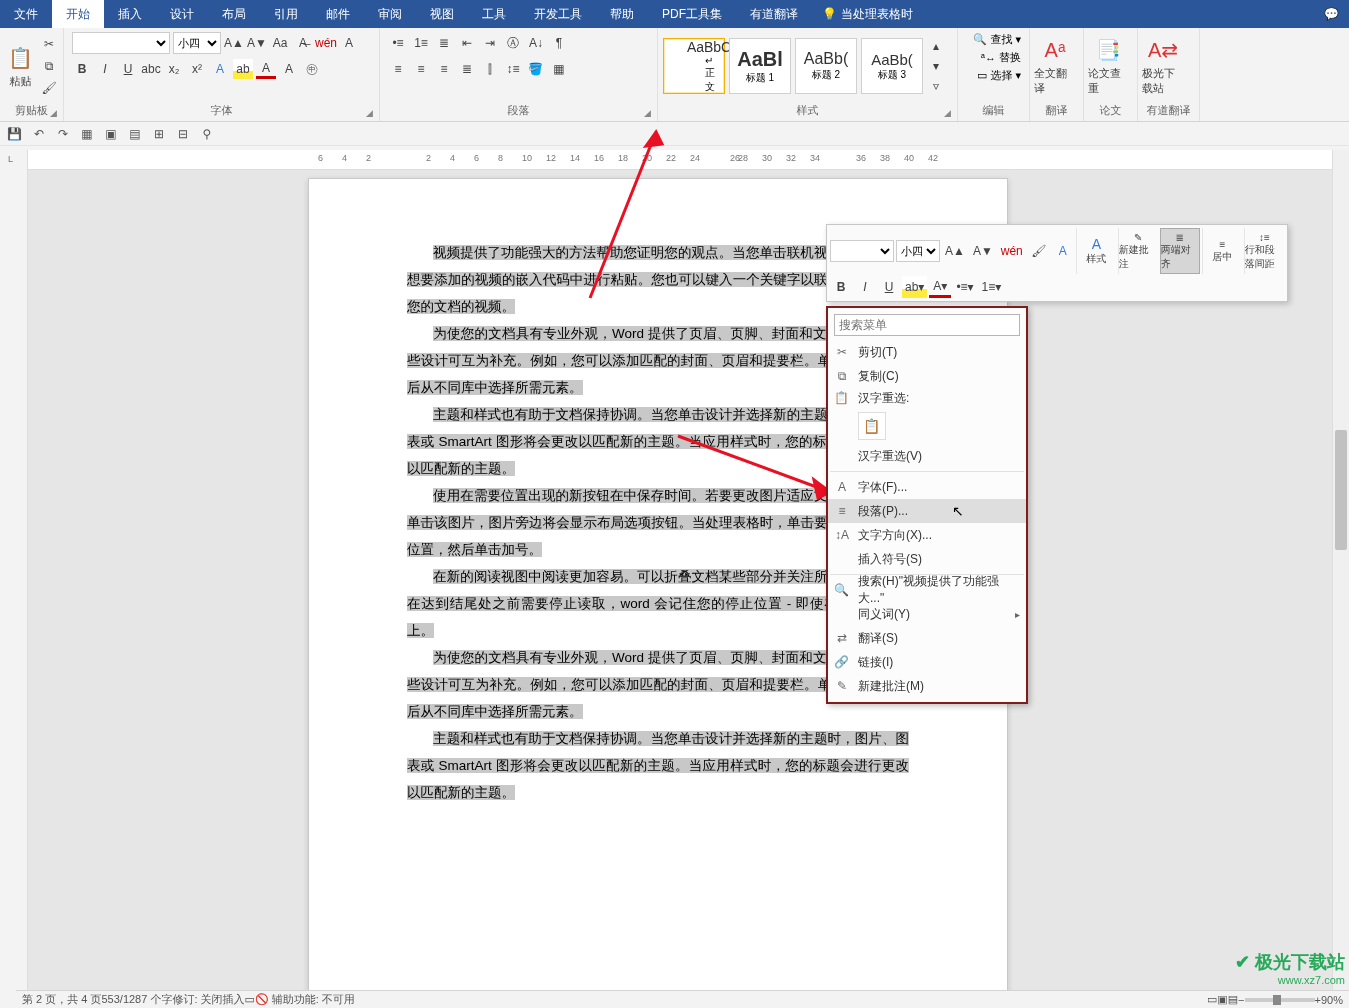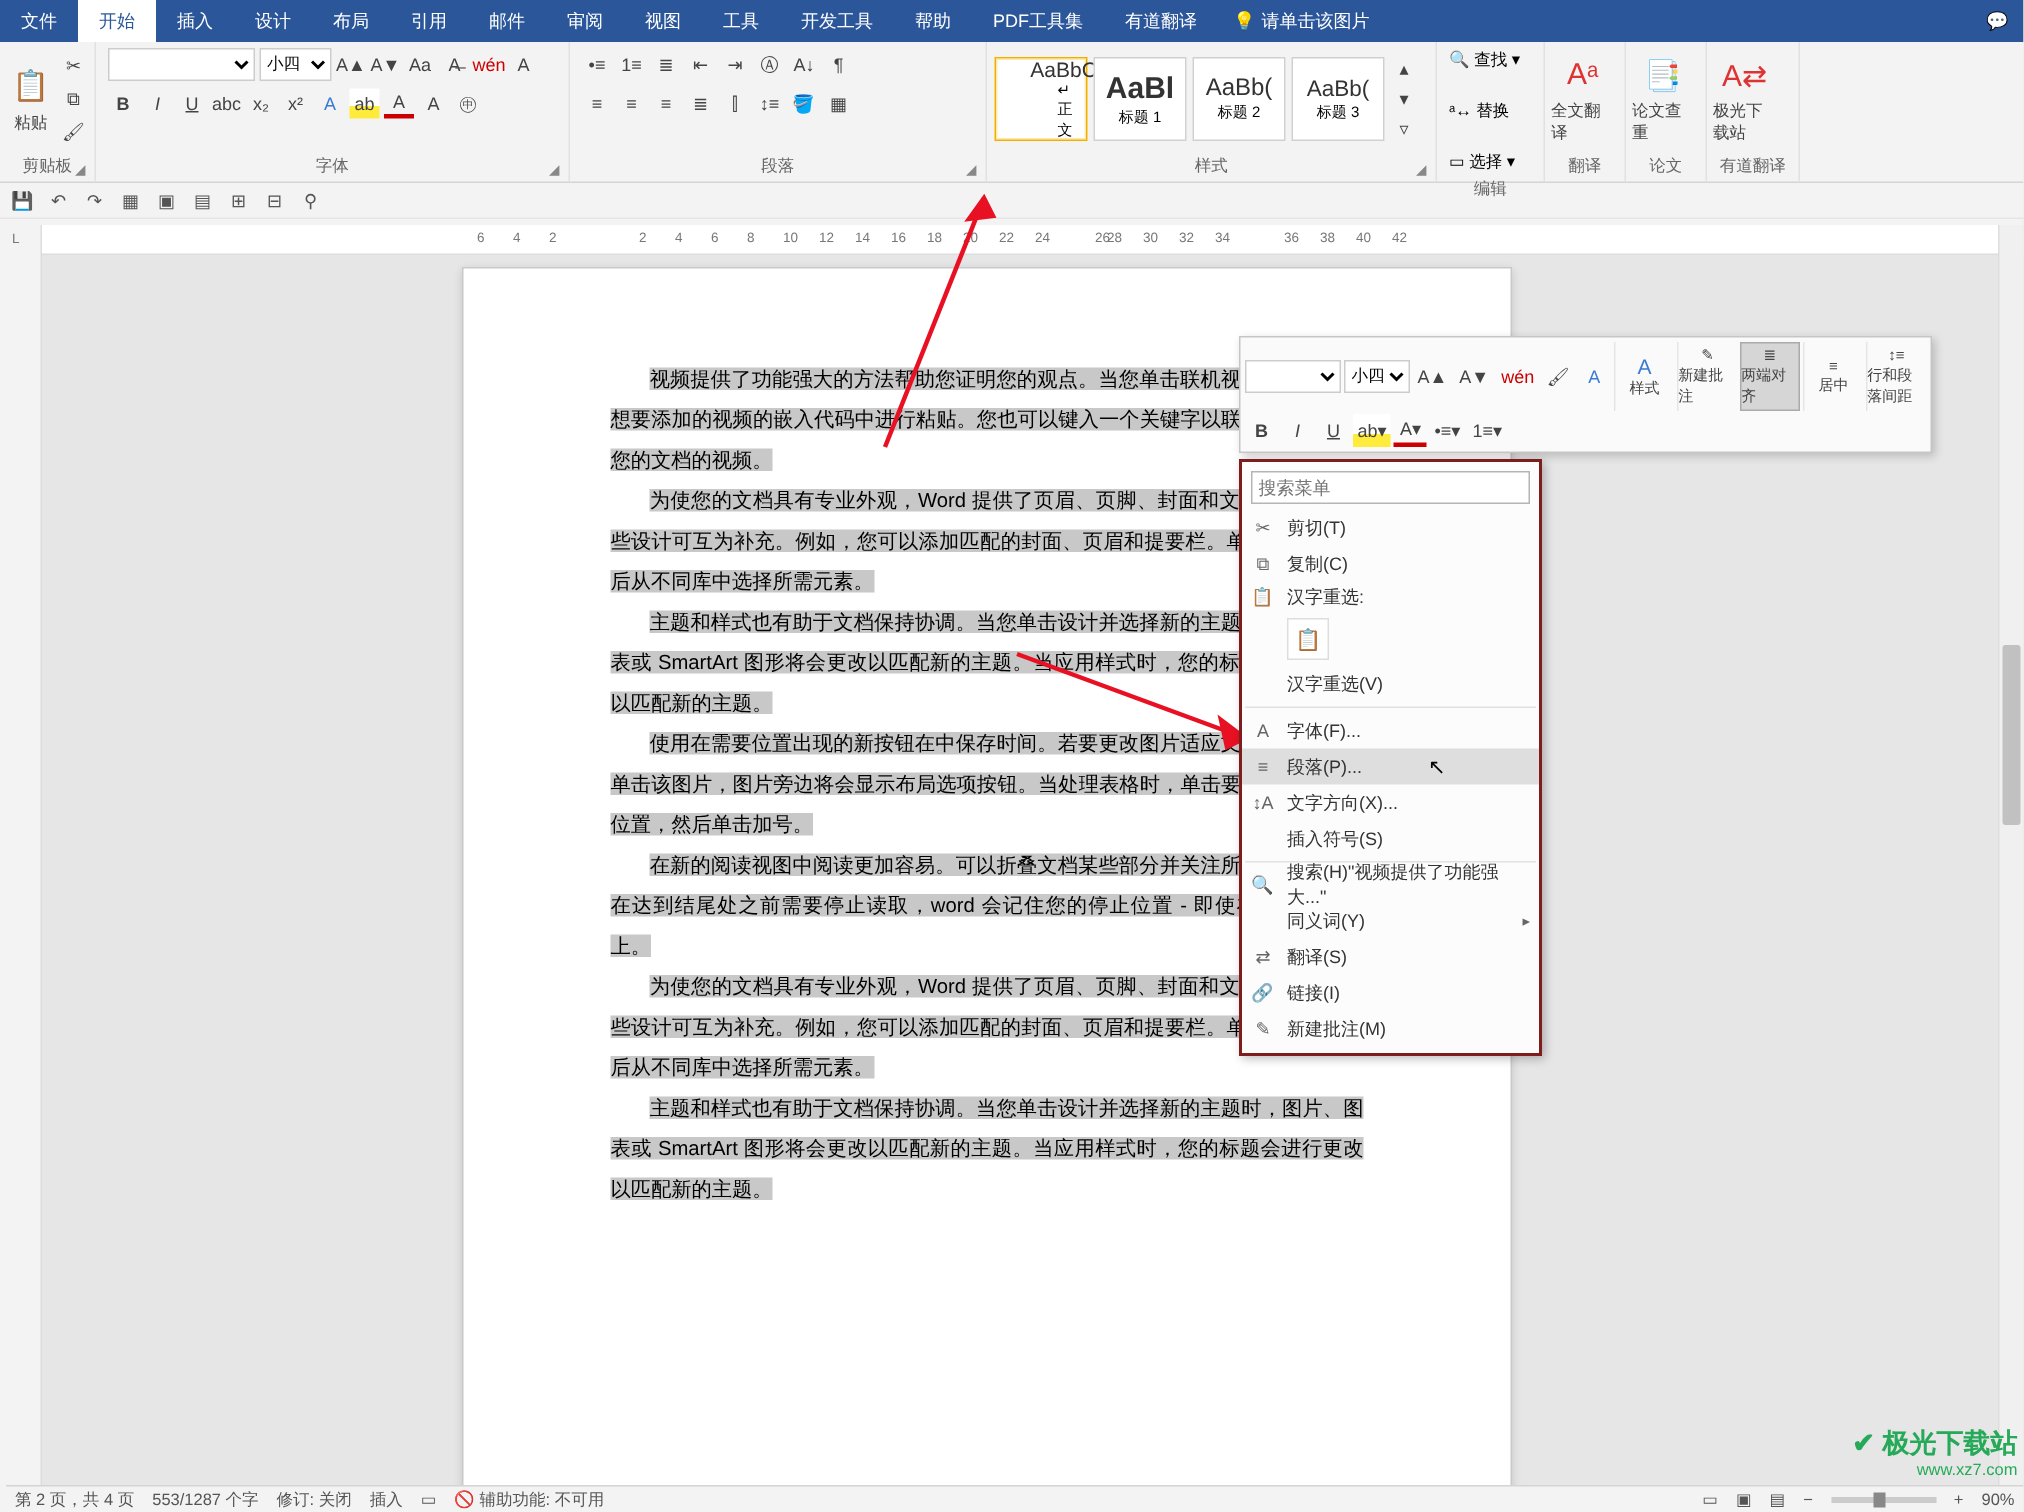--- a/index.html
+++ b/index.html
@@ -60,21 +60,21 @@
 
 
 .mini { position:absolute; left:826px; top:224px; background:#fafafa; border:1px solid #c6c6c6; box-shadow:2px 2px 6px rgba(0,0,0,.2); padding:3px; display:flex; flex-direction:column; gap:2px;}
 .mini .row{display:flex;gap:2px;align-items:center;}
 .mini .mbtn{height:22px;min-width:22px;display:flex;align-items:center;justify-content:center;font-size:12px;color:#444;padding:0 3px;cursor:pointer;}
 .mini select{height:22px;font-size:11px;border:1px solid #ccc;background:#fff;}
 .mini .tallbtn{display:flex;flex-direction:column;align-items:center;justify-content:center;width:40px;height:46px;font-size:10px;color:#444;border-left:1px solid #e5e5e5;cursor:pointer;}
 .mini .tallbtn.active{background:#d6d6d6;border:1px solid #aaa;}
 
 
-.status { position:absolute; left:4px; right:0; bottom:0; height:18px; background:#f3f3f3; border-top:1px solid #d4d4d4; display:flex; align-items:center; font-size:11px; color:#555; gap:12px; padding:0 6px;}
+.status { position:absolute; left:16px; right:0; bottom:0; height:18px; background:#f3f3f3; border-top:1px solid #d4d4d4; display:flex; align-items:center; font-size:11px; color:#555; gap:0; padding:0 6px;}
 .status .flex{flex:1;}
 .vscrollbar{position:absolute;right:0;top:150px;bottom:18px;width:17px;background:#f0f0f0;border-left:1px solid #ddd;}
 .vscrollbar .thumb{position:absolute;left:2px;right:2px;top:280px;height:120px;background:#c1c1c1;border-radius:2px;}
 
 .watermark{position:absolute;right:4px;bottom:22px;font-size:11px;color:#1a9e3c;opacity:.9;display:flex;flex-direction:column;align-items:flex-end;}
 .cursor{position:absolute;left:952px;top:503px;font-size:14px;color:#000;pointer-events:none;}
 .collapse-caret{position:absolute;right:8px;bottom:4px;font-size:12px;color:#666;cursor:pointer;}
 </style>
 </head>
 <body>
@@ -89,21 +89,21 @@
   <div class="tab">邮件</div>
   <div class="tab">审阅</div>
   <div class="tab">视图</div>
   <div class="tab">工具</div>
   <div class="tab">开发工具</div>
   <div class="tab">帮助</div>
   <div class="tab">PDF工具集</div>
   <div class="tab">有道翻译</div>
   <div class="rightitem">
     <span>💡</span>
-    <span>请单击该图片</span>
+    <span>当处理表格时</span>
   </div>
   <div class="spacer"></div>
   <div class="rightitem">💬</div>
 </div>
 
 <div class="ribbon">
 
   <div class="rgroup" style="width:64px">
     <div class="rgroup-body">
       <div class="bigbtn">
@@ -201,21 +201,21 @@
       <div class="col" style="justify-content:center;gap:0">
         <div class="smallbtn">▴</div>
         <div class="smallbtn">▾</div>
         <div class="smallbtn">▿</div>
       </div>
     </div>
     <div class="rgroup-label"><span>样式</span><span class="dlg-launcher">◢</span></div>
   </div>
 
   <div class="rgroup" style="width:72px">
-    <div class="rgroup-body col" style="align-items:flex-start;padding:2px 4px;font-size:11px;gap:19px">
+    <div class="rgroup-body col" style="align-items:flex-end;padding:2px 4px;font-size:11px;gap:3px">
       <div style="cursor:pointer">🔍 <span>查找</span> ▾</div>
       <div style="cursor:pointer">ᵃ↔ <span>替换</span></div>
       <div style="cursor:pointer">▭ <span>选择</span> ▾</div>
     </div>
     <div class="rgroup-label">编辑</div>
   </div>
 
   <div class="rgroup" style="width:54px">
     <div class="rgroup-body">
         <div class="bigbtn">

